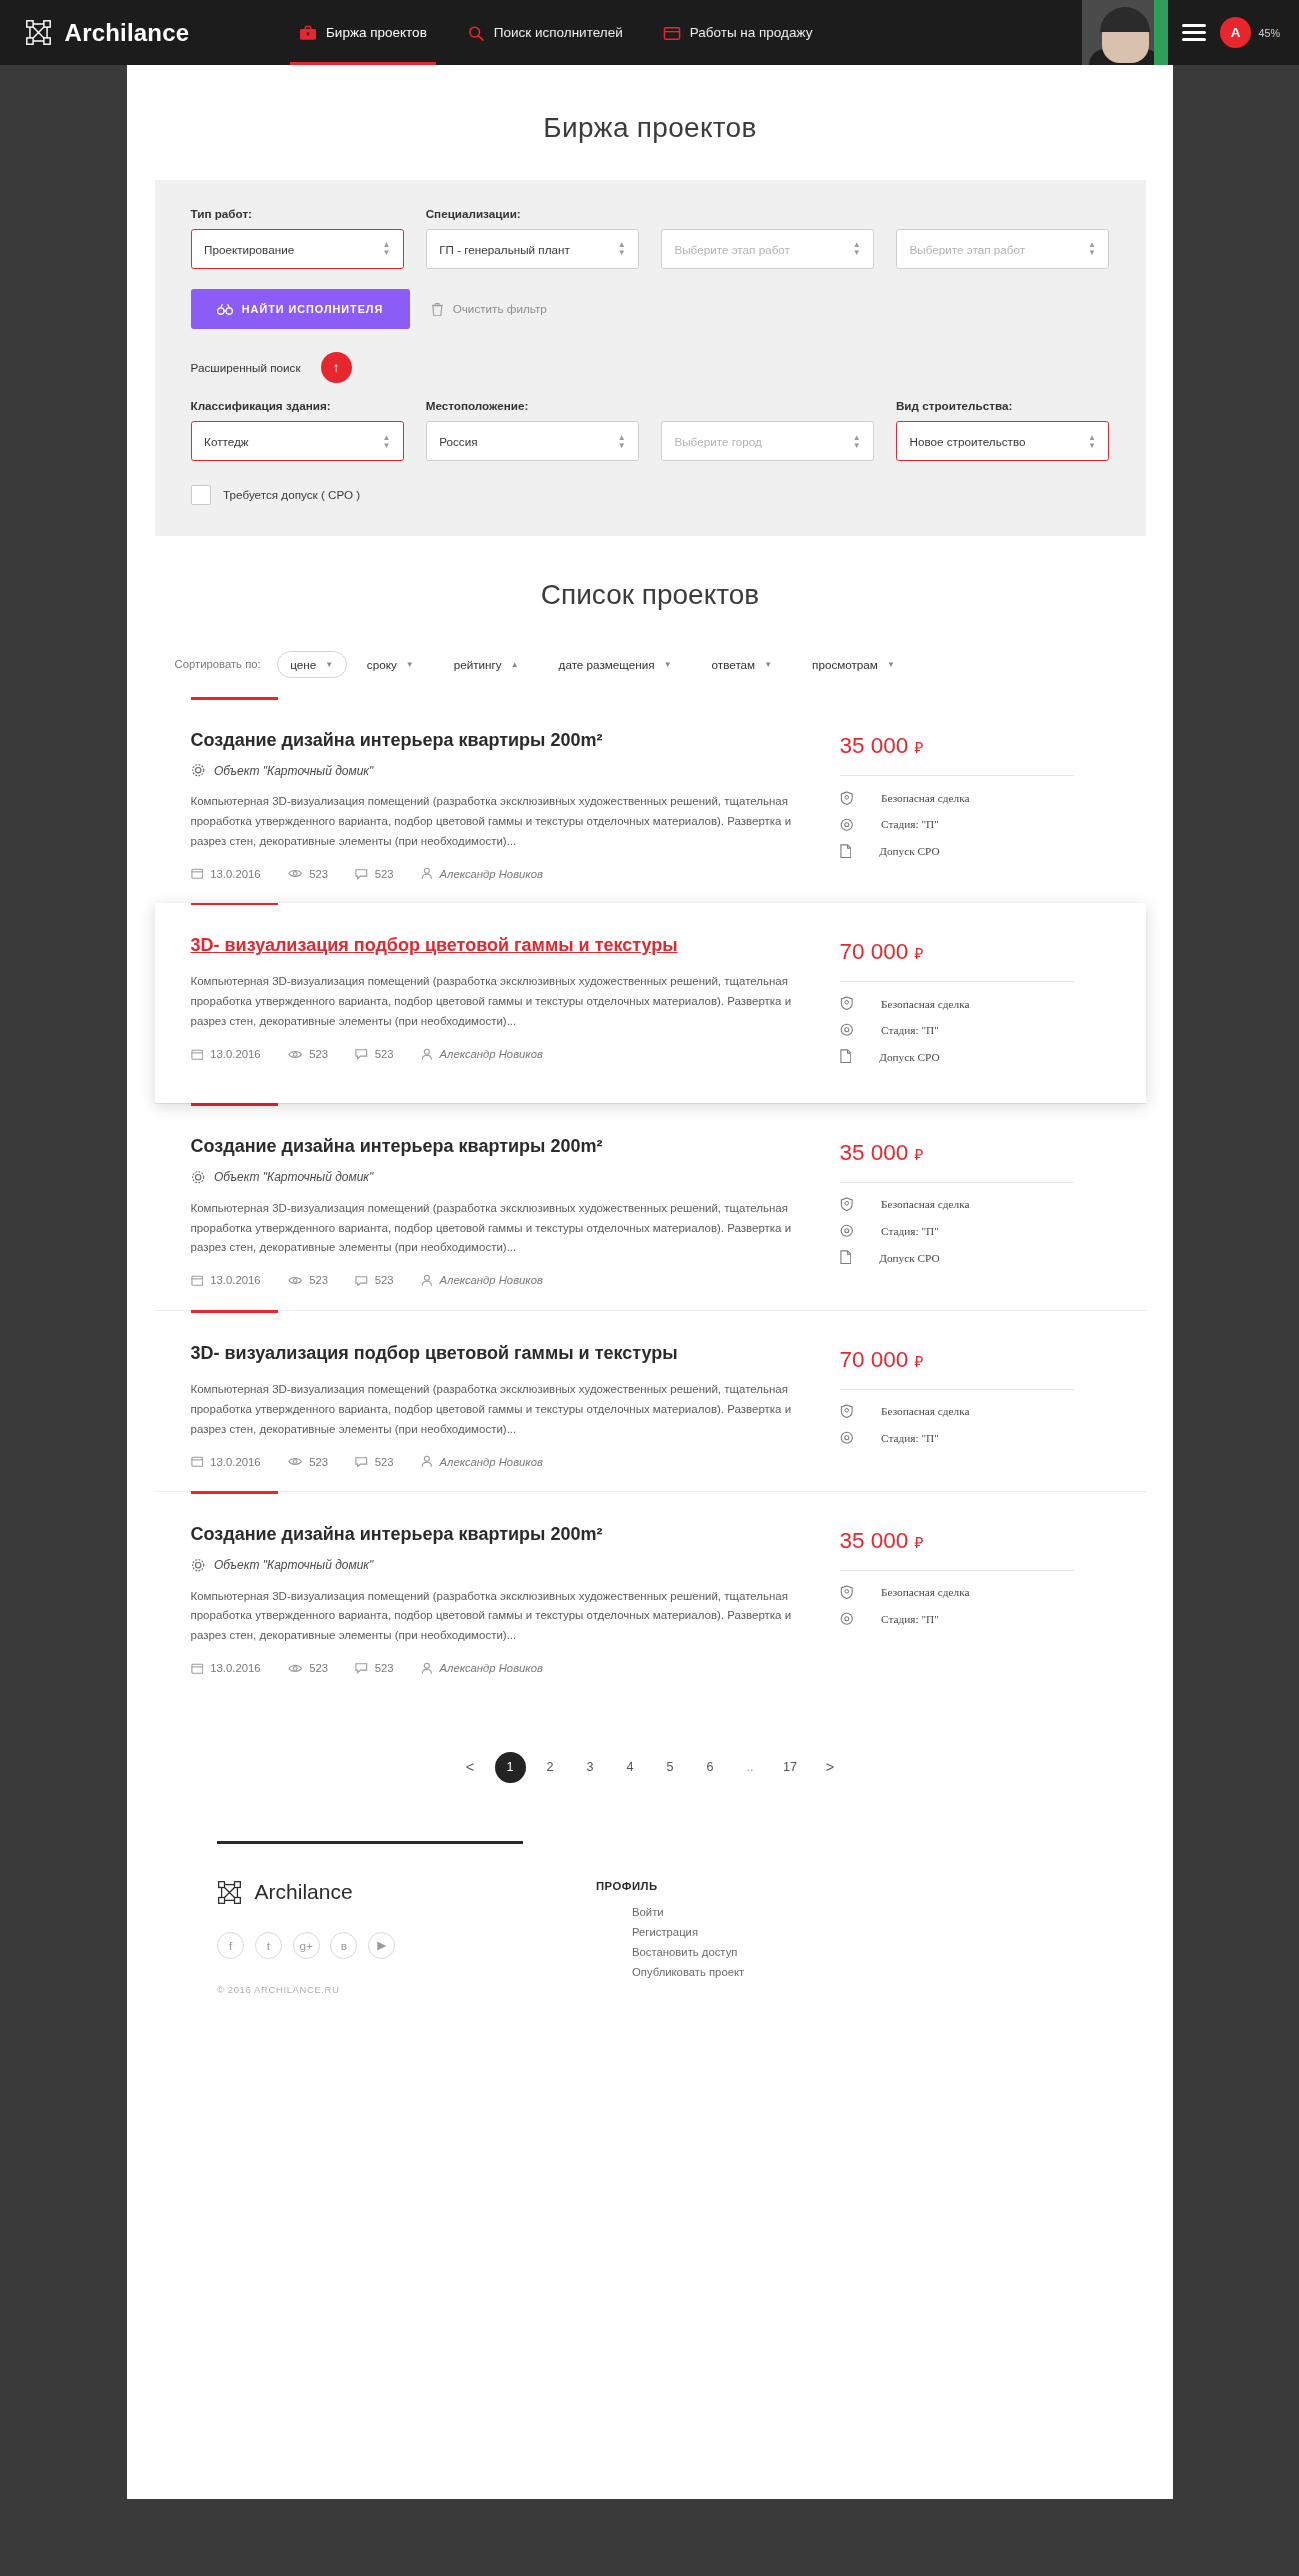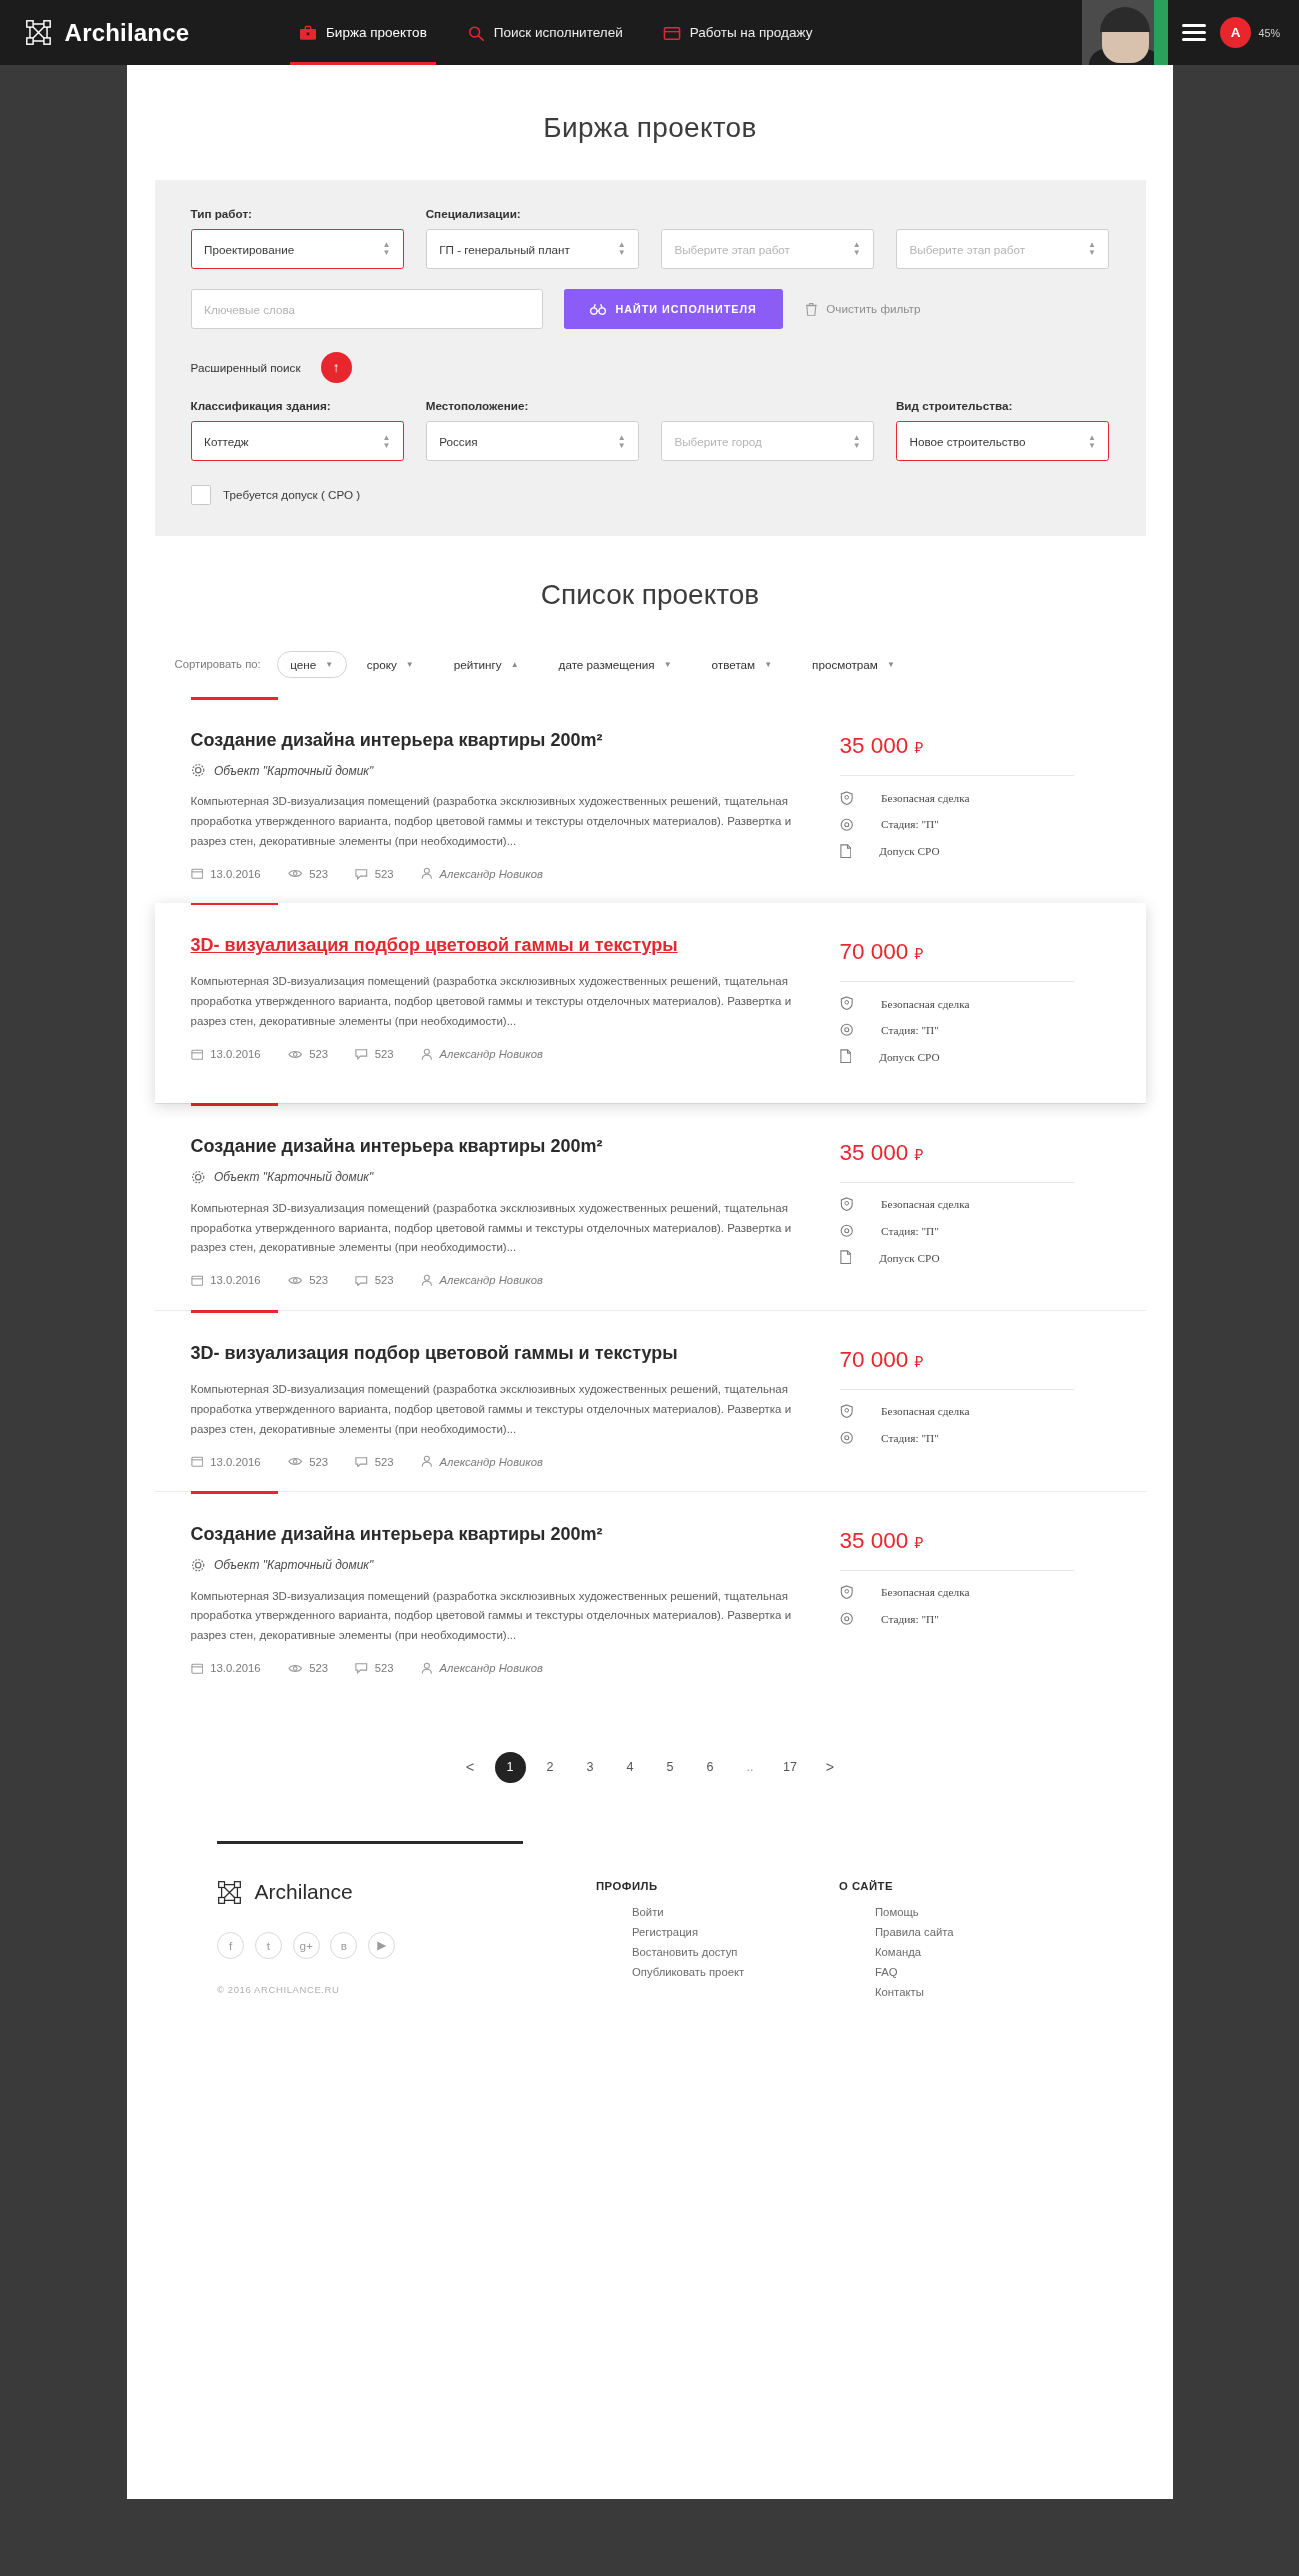--- a/index.html
+++ b/index.html
@@ -291,21 +291,20 @@
             <span class="ph">Выберите этап работ</span>
             <span class="arrows">
                 <span>▲</span>
                 <span>▼</span>
               </span>
           </div>
         </div>
       </div>
 
       <div class="row2">
-        <input class="kw-input" placeholder="Ключевые слова" style="">
         <button class="btn-find">
           <span>
             <svg width="16" height="12.6" viewBox="0 0 18 14">
               <circle cx="4.3" cy="9" r="3.6" fill="none" stroke="#fff" stroke-width="1.5"></circle>
               <circle cx="13.7" cy="9" r="3.6" fill="none" stroke="#fff" stroke-width="1.5"></circle>
               <path d="M4.3 5.4 L6 1.2 M13.7 5.4 L12 1.2 M7.9 9 H10.1" stroke="#fff" stroke-width="1.5"></path>
             </svg>
           </span>
           <span>Найти исполнителя</span>
         </button>
@@ -865,27 +864,19 @@
         </div>
 
         <div class="f-col">
           <div class="f-head">ПРОФИЛЬ</div>
           <div class="f-link">Войти</div>
           <div class="f-link">Регистрация</div>
           <div class="f-link">Востановить доступ</div>
           <div class="f-link">Опубликовать проект</div>
         </div>
 
-        <div class="f-col">
-          <div class="f-head">О САЙТЕ</div>
-          <div class="f-link">Помощь</div>
-          <div class="f-link">Правила сайта</div>
-          <div class="f-link">Команда</div>
-          <div class="f-link">FAQ</div>
-          <div class="f-link">Контакты</div>
-        </div>
       </div>
       <div class="bottom-strip"></div>
     </div>
 
   </div>
 </div>
 
 
 </body></html>

